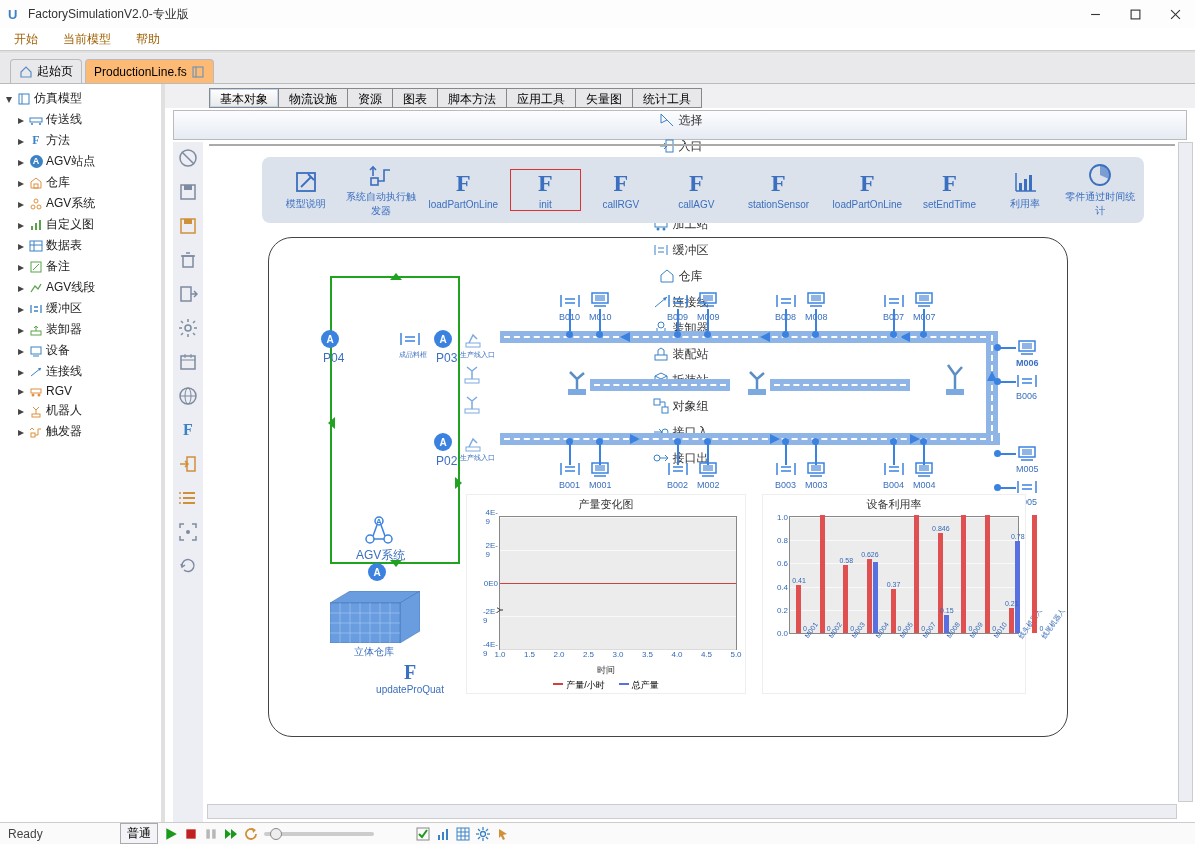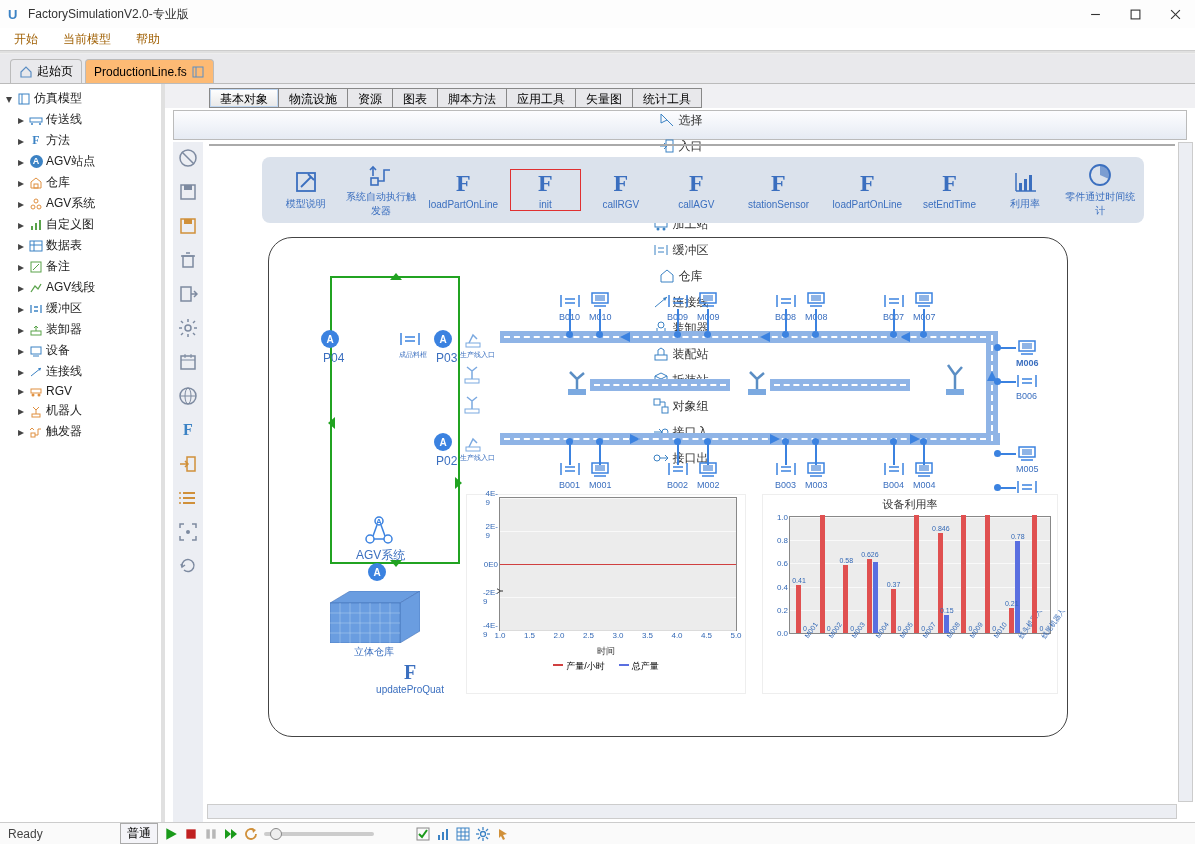--- a/index.html
+++ b/index.html
@@ -934,20 +934,21 @@
             <div class="robot" style="left:534px;top:222px;"><svg viewBox="0 0 26 30">
                   <rect x="4" y="22" width="18" height="6" fill="#7ba9e0"></rect>
                   <path d="M13 22 V12 L6 5 M13 12 L20 6" fill="none" stroke="#5b8ec4" stroke-width="2.5"></path>
                 </svg></div>
             <div class="robot" style="left:732px;top:212px;"><svg viewBox="0 0 26 40">
                   <rect x="4" y="32" width="18" height="6" fill="#7ba9e0"></rect>
                   <path d="M13 32 V18 L6 8 M13 18 L20 10" fill="none" stroke="#5b8ec4" stroke-width="2.5"></path>
                 </svg></div>
 
             <div class="chart-box" style="left:256px;top:349px;width:280px;height:200px;">
+              <div class="chart-title">产量变化图</div>
               <div class="chart-plot" style="height:134px;">
                 <div class="grid-line-h" style="top:0"></div>
                   <div class="grid-line-h" style="top:25%"></div>
                   <div class="grid-line-h" style="top:50%"></div>
                   <div class="grid-line-h" style="top:75%"></div>
                   <div class="grid-line-h" style="top:100%"></div>
 
                 <div class="y-tick" style="top:0">4E-9</div>
                 <div class="y-tick" style="top:25%">2E-9</div>
                 <div class="y-tick" style="top:50%">0E0</div>
@@ -973,21 +974,21 @@
                     <i class="sw" style="border-top:2px solid #d04040;margin-top:3px;"></i>
                     <span>产量/小时</span>
                   </span>
                 <span>
                     <i class="sw" style="border-top:2px solid #5a6fe0;margin-top:3px;"></i>
                     <span>总产量</span>
                   </span>
               </div>
             </div>
 
-            <div class="chart-box" style="left:552px;top:349px;width:296px;height:200px;">
+            <div class="chart-box" style="left:552px;top:349px;width:264px;height:200px;">
               <div class="chart-title">设备利用率</div>
               <div class="chart-plot" id="chart2plot" style="height:118px;margin-left:26px;margin-right:6px;">
                 <div class="grid-line-h" style="top:0"></div>
                   <div class="grid-line-h" style="top:20%"></div>
                   <div class="grid-line-h" style="top:40%"></div>
                   <div class="grid-line-h" style="top:60%"></div>
                   <div class="grid-line-h" style="top:80%"></div>
                 <div class="y-tick" style="top:0">1.0</div>
                 <div class="y-tick" style="top:20%">0.8</div>
                 <div class="y-tick" style="top:40%">0.6</div>

